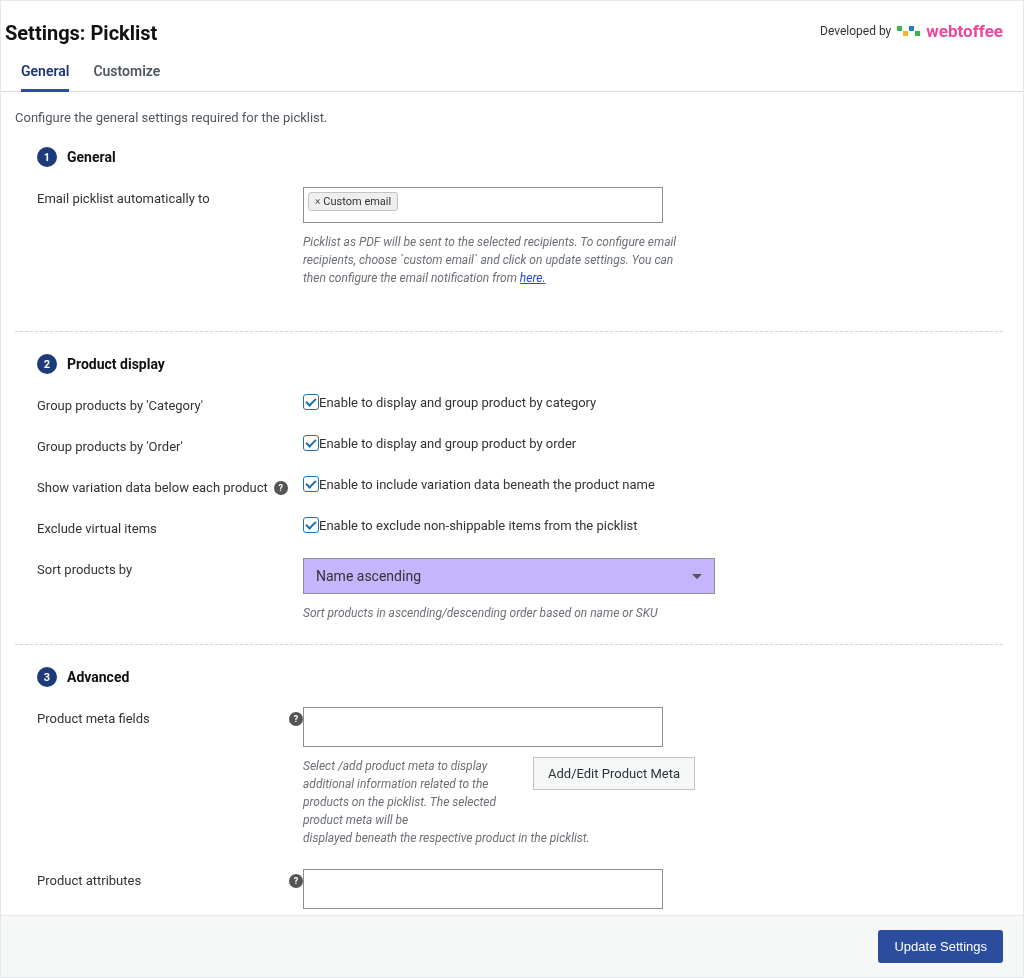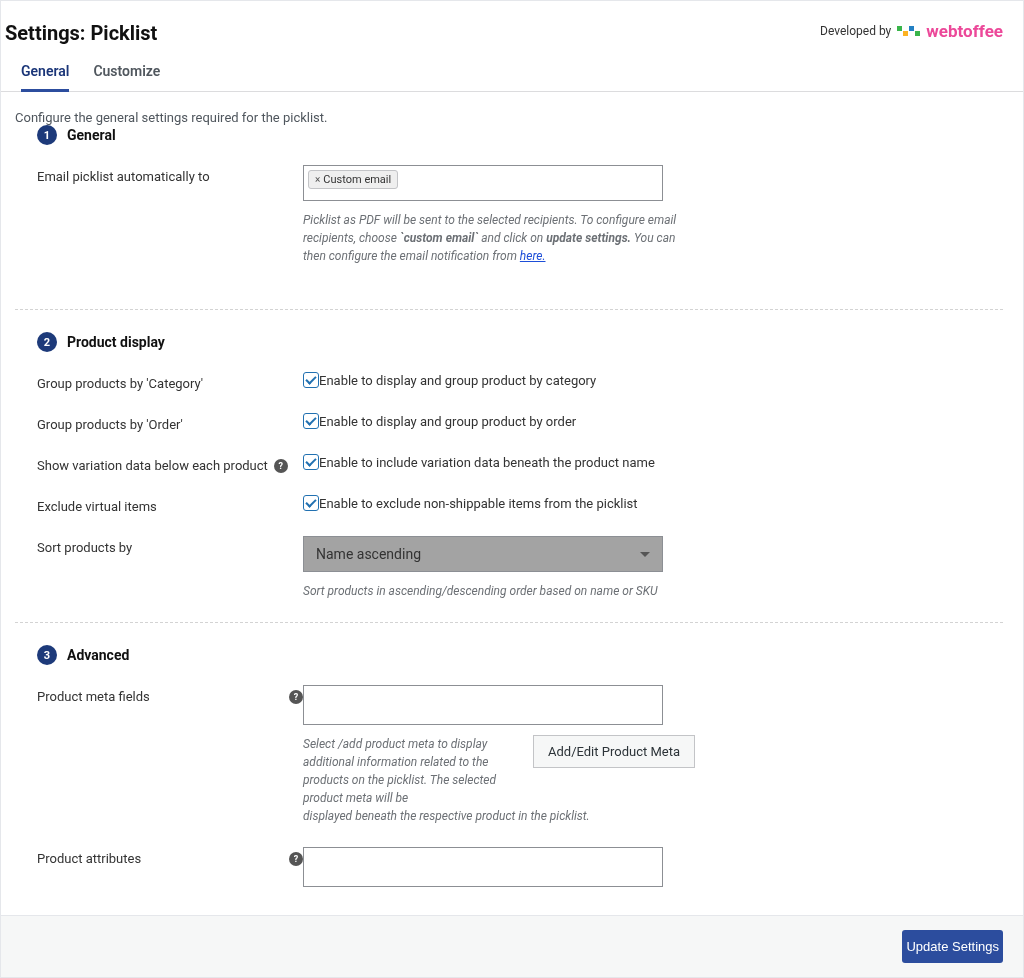--- a/index.html
+++ b/index.html
@@ -65,20 +65,21 @@
     border-bottom-color: #2c4d9e;
   }
   .content {
     flex: 1;
     overflow-y: auto;
     padding: 18px 20px 10px 14px;
   }
   .intro {
     font-size: 13px;
     color: #50575e;
+    margin-bottom: 22px;
   }
   .section {
     padding-left: 22px;
     padding-right: 30px;
     padding-bottom: 22px;
   }
   .section + .section {
     border-top: 1px dashed #d3d3d3;
     padding-top: 22px;
   }
@@ -161,21 +162,21 @@
     font-size: 10px;
     cursor: pointer;
   }
   .hint {
     font-size: 12px;
     font-style: italic;
     color: #6c7075;
     margin-top: 10px;
     line-height: 1.5;
   }
-  .hint .strong { font-weight: 700; font-style: italic; }
+  .hint .strong { font-weight: 400; font-style: italic; }
   .hint a { color: #1d4ed8; text-decoration: underline; }
   .check-line {
     display: flex;
     align-items: center;
     gap: 0;
   }
   .chk {
     width: 16px; height: 16px;
     border: 1px solid #2271b1;
     border-radius: 3px;
@@ -191,24 +192,24 @@
     width: 4px; height: 8px;
     border: solid #2271b1;
     border-width: 0 2px 2px 0;
     transform: rotate(45deg);
   }
   .check-label {
     font-size: 13px;
     color: #333;
   }
   .select {
-    width: 360px;
+    width: 412px;
     height: 36px;
     border: 1px solid #8c8f94;
-    background: #a3a3a3;
+    background: #c4b5fd;
     display: flex;
     align-items: center;
     justify-content: space-between;
     padding: 0 12px;
     font-size: 14px;
     color: #333;
     cursor: pointer;
   }
   .chevron {
     width: 0; height: 0;
@@ -243,21 +244,21 @@
     justify-content: flex-end;
     background: #f6f7f7;
     border-top: 1px solid #e5e7eb;
   }
   .primary-btn {
     background: #2c4d9e;
     color: #fff;
     font-size: 13px;
     font-weight: 500;
     border: none;
-    padding: 9px 4px;
+    padding: 9px 16px;
     border-radius: 3px;
     cursor: pointer;
   }
   .wt-logo-text { font-weight: 700; color:#ec4899; font-size:17px; }
 </style>
 </head>
 <body>
 
 <div class="page">
   <div class="topbar">

